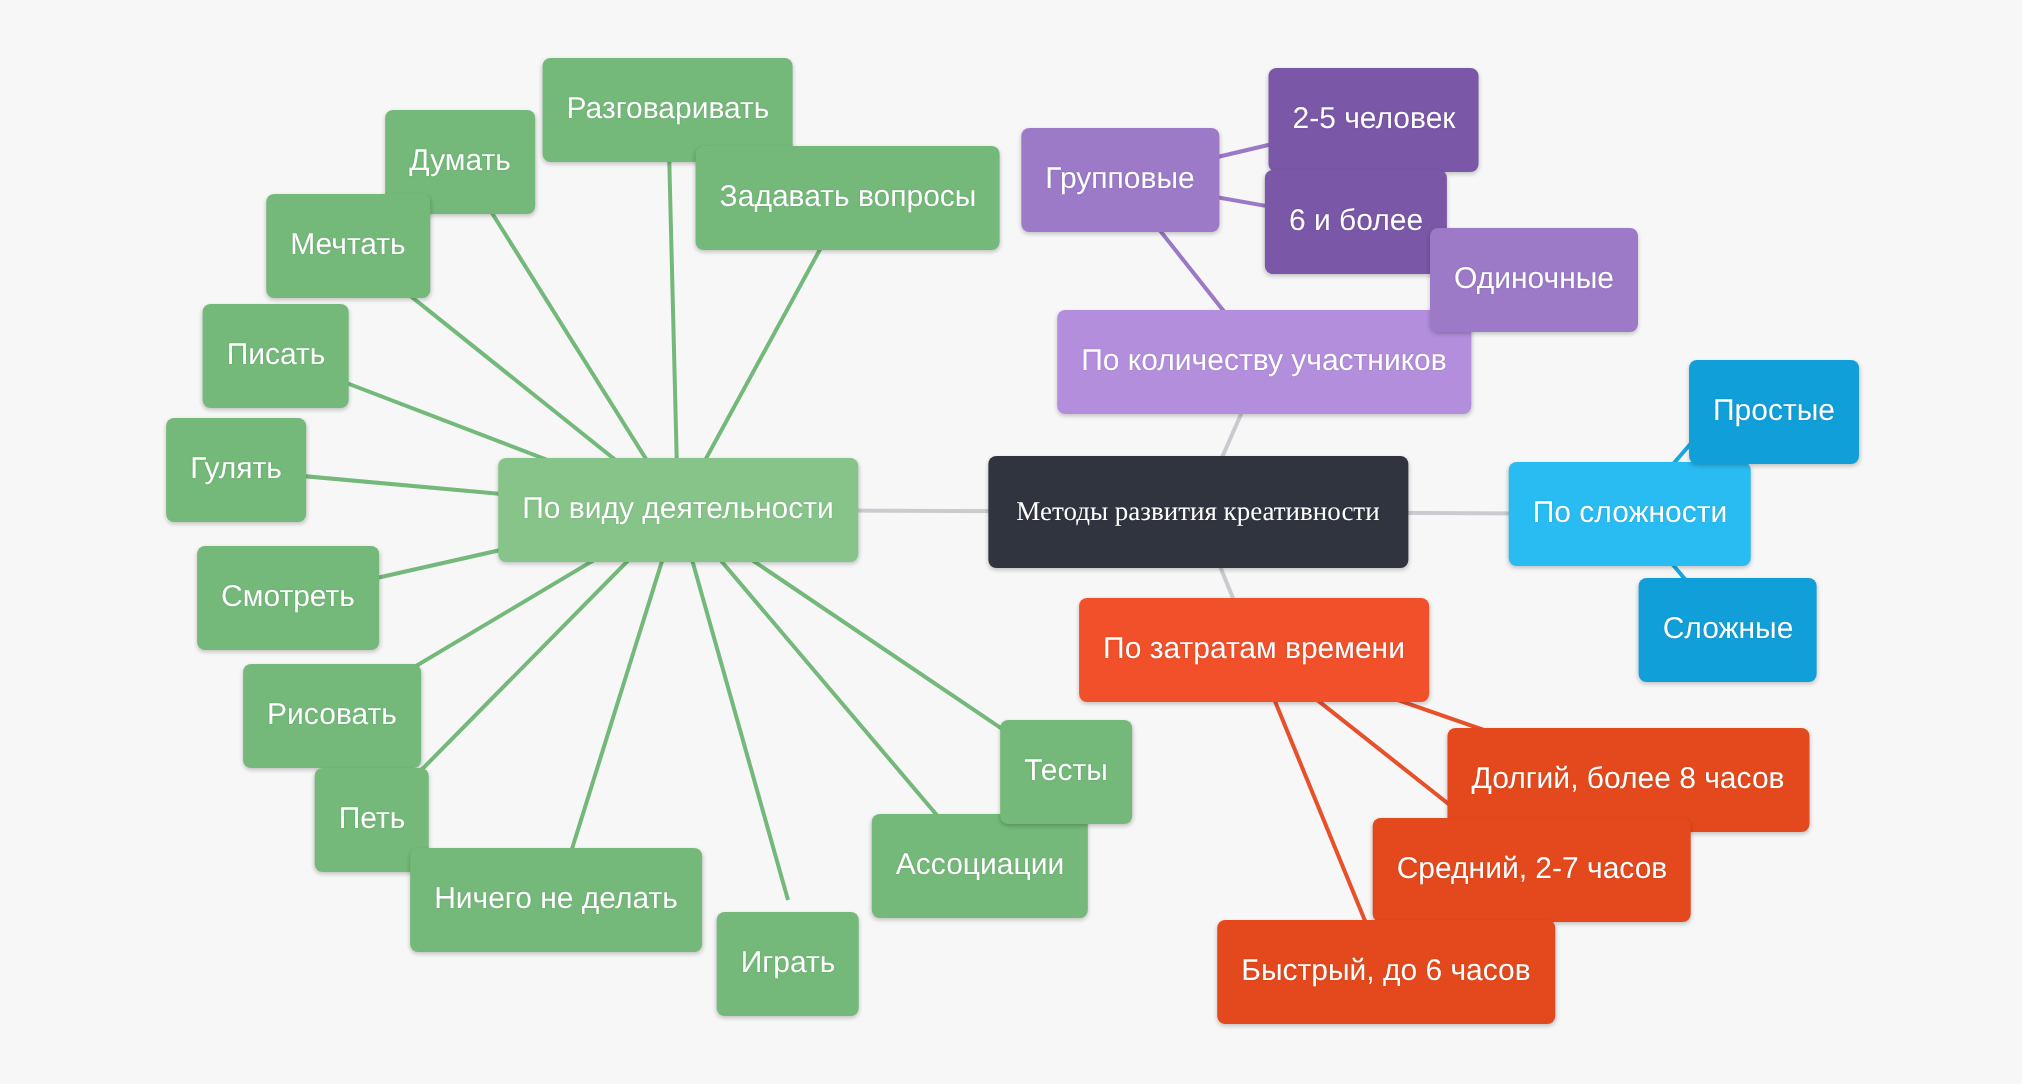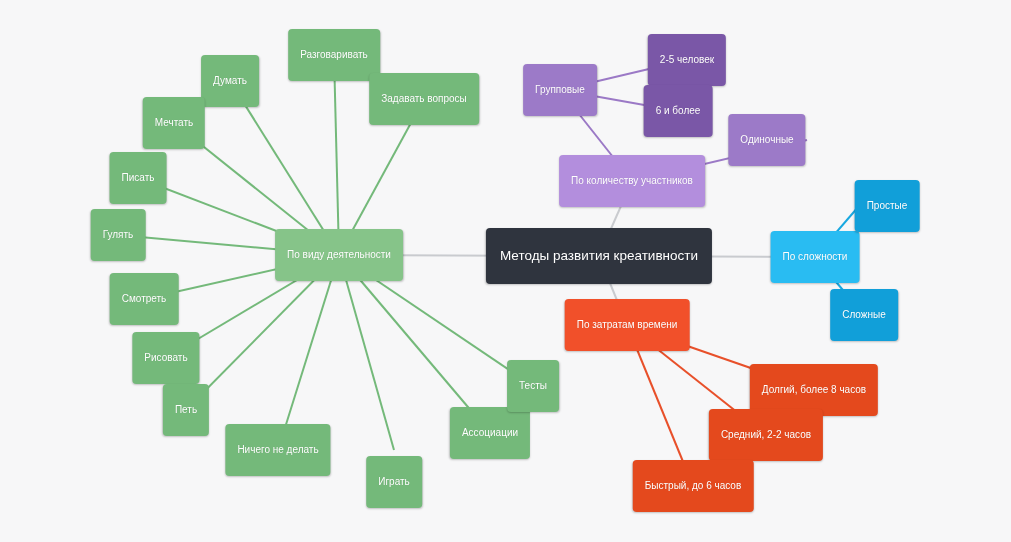--- a/index.html
+++ b/index.html
@@ -16,29 +16,29 @@
     width: 1011px;
     height: 542px;
     z-index: 1;
   }
   .node {
     position: absolute;
     z-index: 2;
     transform: translate(-50%, -50%);
     white-space: nowrap;
     color: #ffffff;
-    font-size: 10px;
+    font-size: 15px;
     line-height: 16px;
     padding: 18px 12px;
     border-radius: 4px;
     box-shadow: 0 1px 2px rgba(0,0,0,0.22);
     cursor: pointer;
     text-shadow: 0 0 1px rgba(0,0,0,0.15);
   }
-  .node.root { font-size: 13.5px; padding: 20px 14px; }
+  .node.root { font-size: 13.5px; padding: 20px 14px; font-family: Liberation Serif, serif; }
 </style>
 </head>
 <body>
 
 <div class="canvas" style="background: rgb(247, 247, 248);">
   <svg class="edges" xmlns="http://www.w3.org/2000/svg">
       <line x1="599" y1="256" x2="339" y2="255" stroke="#c9cbcf" stroke-width="2"></line>
       <line x1="599" y1="256" x2="632" y2="181" stroke="#c9cbcf" stroke-width="2"></line>
       <line x1="599" y1="256" x2="815" y2="257" stroke="#c9cbcf" stroke-width="2"></line>
       <line x1="599" y1="256" x2="627" y2="325" stroke="#c9cbcf" stroke-width="2"></line>
@@ -84,16 +84,16 @@
       <div class="node" style="left: 632px; top: 181px; background: rgb(179, 142, 221);">По количеству участников</div>
       <div class="node" style="left: 560px; top: 90px; background: rgb(156, 122, 200);">Групповые</div>
       <div class="node" style="left: 687px; top: 60px; background: rgb(122, 87, 167);">2-5 человек</div>
       <div class="node" style="left: 678px; top: 111px; background: rgb(122, 87, 167);">6 и более</div>
       <div class="node" style="left: 767px; top: 140px; background: rgb(156, 122, 200);">Одиночные</div>
       <div class="node" style="left: 815px; top: 257px; background: rgb(41, 188, 242);">По сложности</div>
       <div class="node" style="left: 859px; top: 206px; background: rgb(17, 159, 217); margin-left: 28px;">Простые</div>
       <div class="node" style="left: 864px; top: 315px; background: rgb(17, 159, 217);">Сложные</div>
       <div class="node" style="left: 627px; top: 325px; background: rgb(241, 80, 42);">По затратам времени</div>
       <div class="node" style="left: 814px; top: 390px; background: rgb(228, 73, 29);">Долгий, более 8 часов</div>
-      <div class="node" style="left: 766px; top: 435px; background: rgb(228, 73, 29);">Средний, 2-2 часов</div>
+      <div class="node" style="left: 766px; top: 435px; background: rgb(228, 73, 29);">Средний, 2-7 часов</div>
       <div class="node" style="left: 693px; top: 486px; background: rgb(228, 73, 29);">Быстрый, до 6 часов</div>
     </div>
 </div>
 
 </body></html>

